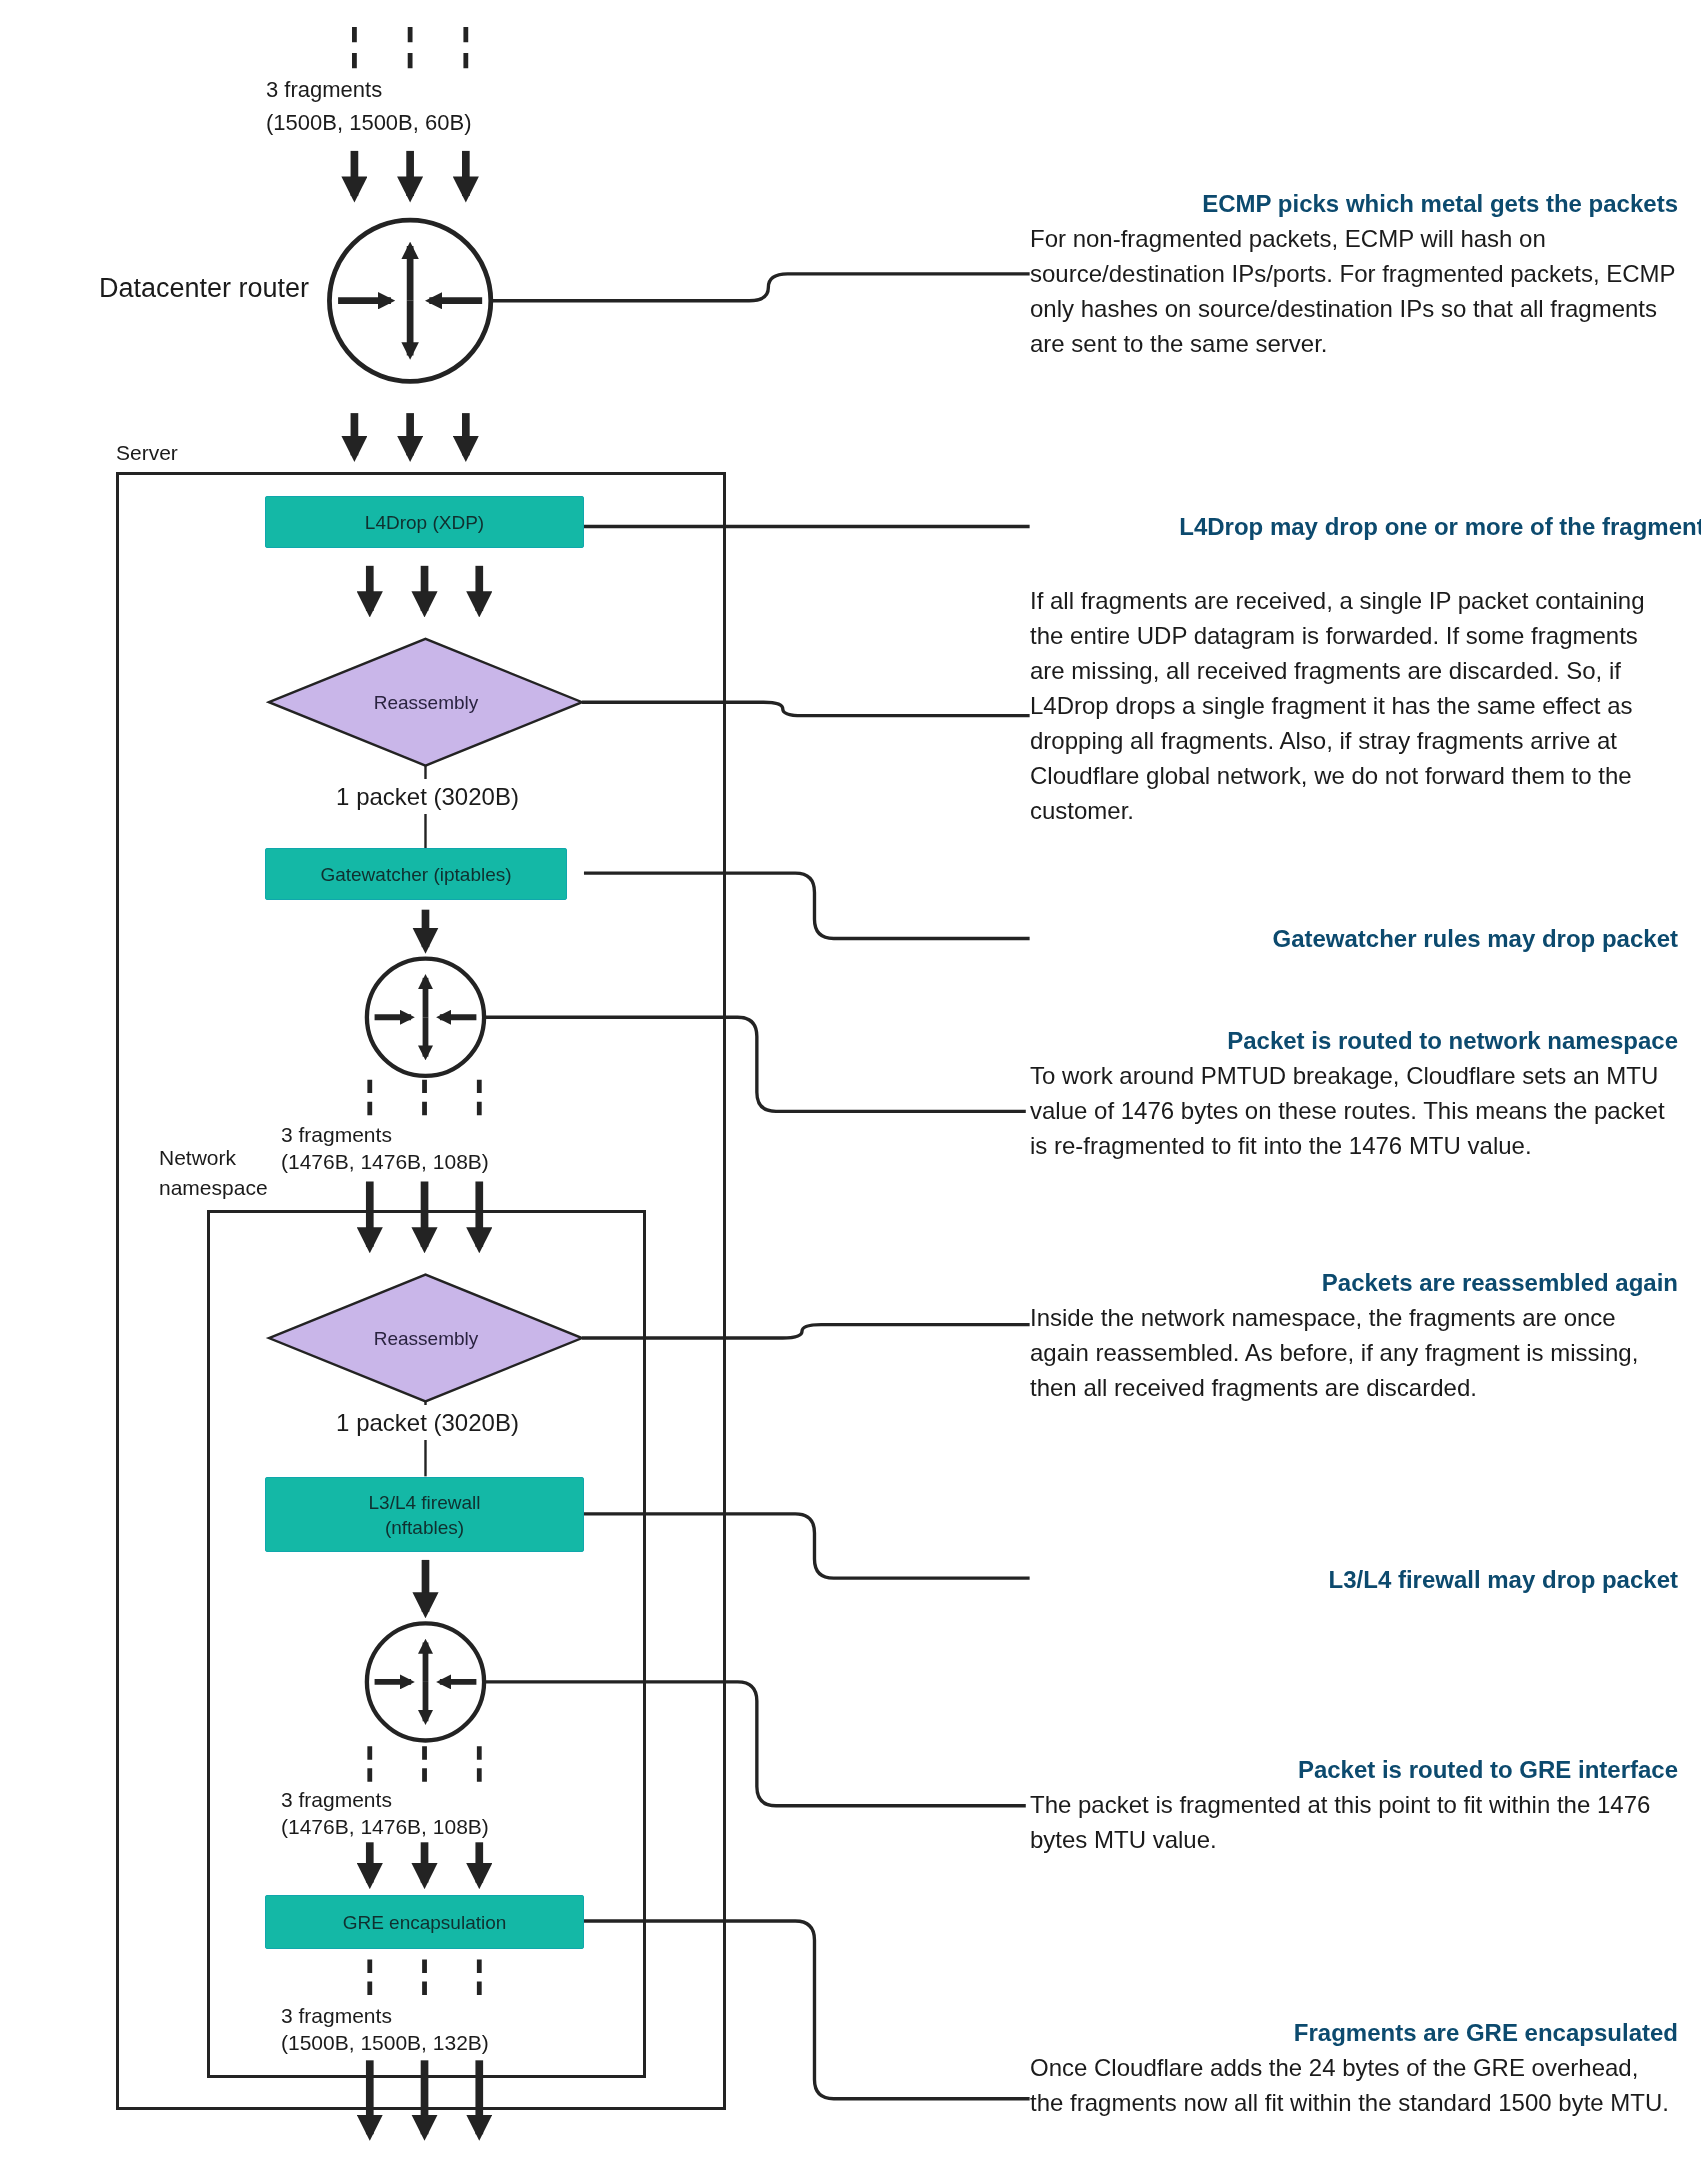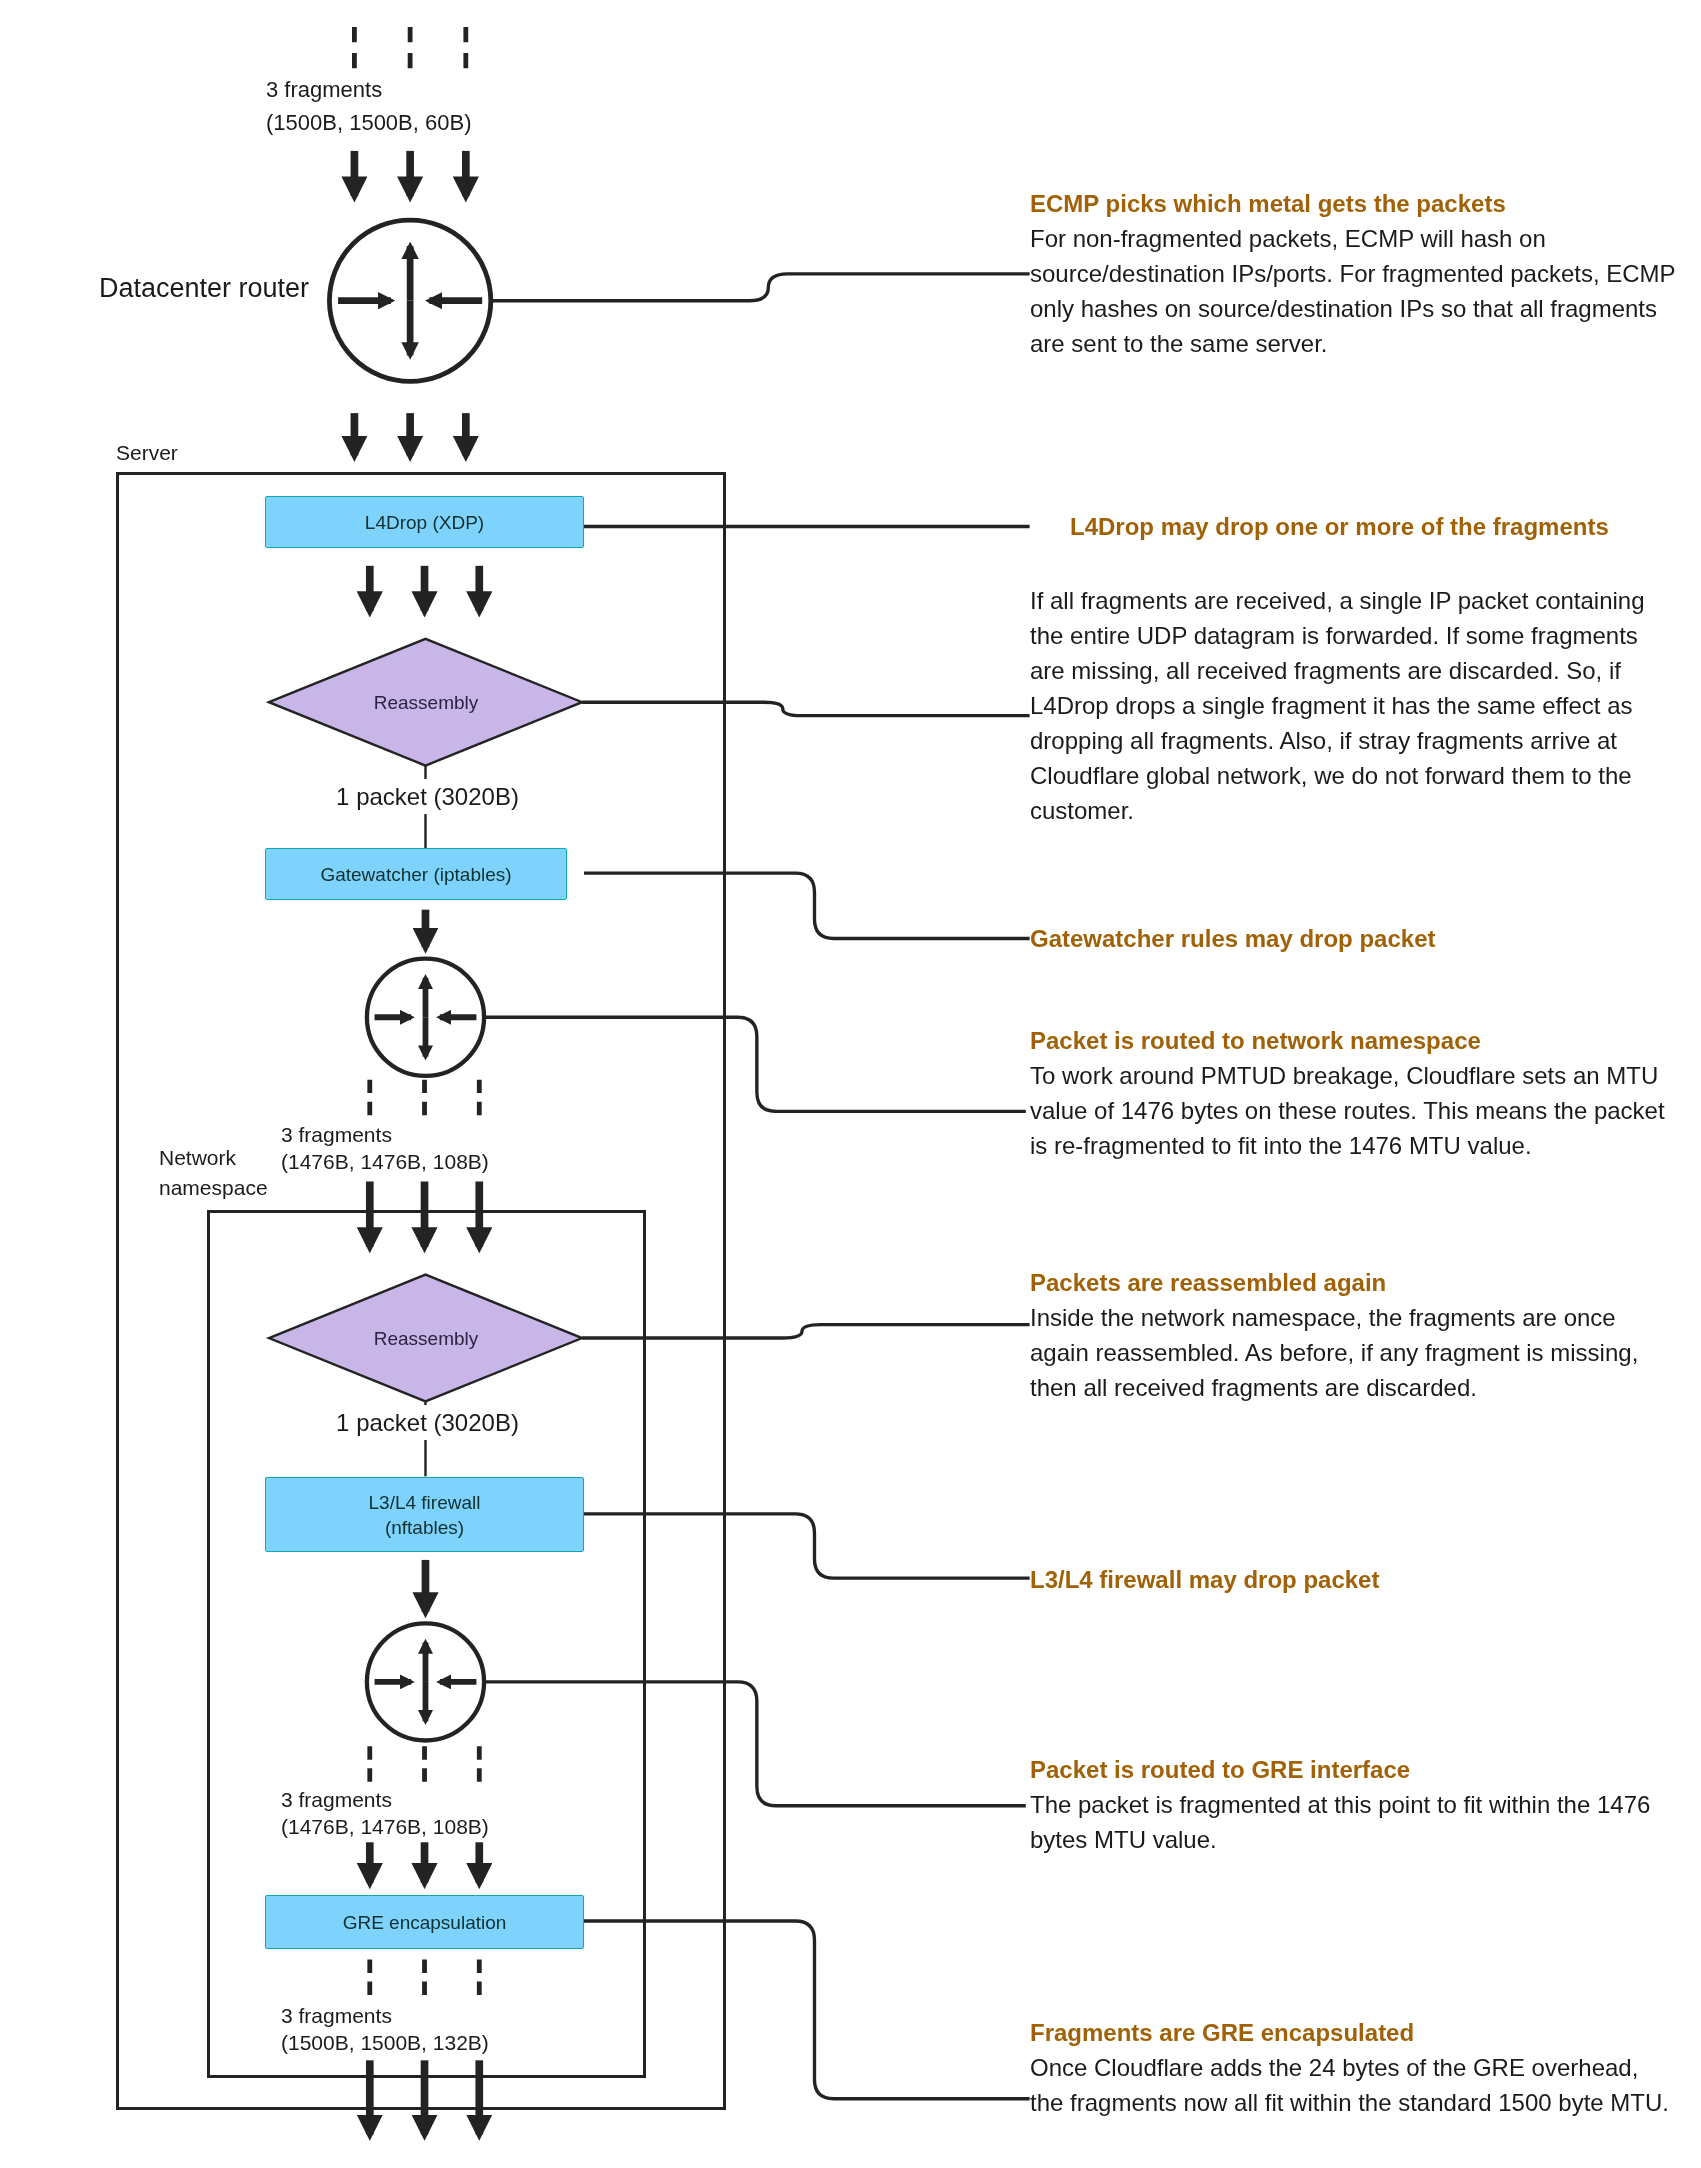--- a/index.html
+++ b/index.html
@@ -34,21 +34,21 @@
     position: absolute;
     font-size: 21px;
     line-height: 30px;
     color: #1b1b1b;
     white-space: normal;
   }
 
   
   .node-box {
     position: absolute;
-    background: #7dd3fc;
+    background: #14b8a6;
     border: 1px solid #10a7ac;
     box-sizing: border-box;
     border-radius: 1.9px;
     display: flex;
     flex-direction: column;
     align-items: center;
     justify-content: center;
     text-align: center;
     font-size: 19px;
     line-height: 25px;
@@ -91,21 +91,22 @@
 
   .note {
     position: absolute;
     left: 1030px;
     width: 648px;
   }
   .note-title {
     font-weight: bold;
     font-size: 24px;
     line-height: 35px;
-    color: #a16207;
+    color: #0c4a6e;
+    text-align: right;
   }
   .note-body {
     font-size: 24px;
     line-height: 35px;
     color: #1b1b1b;
   }
 </style>
 </head>
 <body>
 

